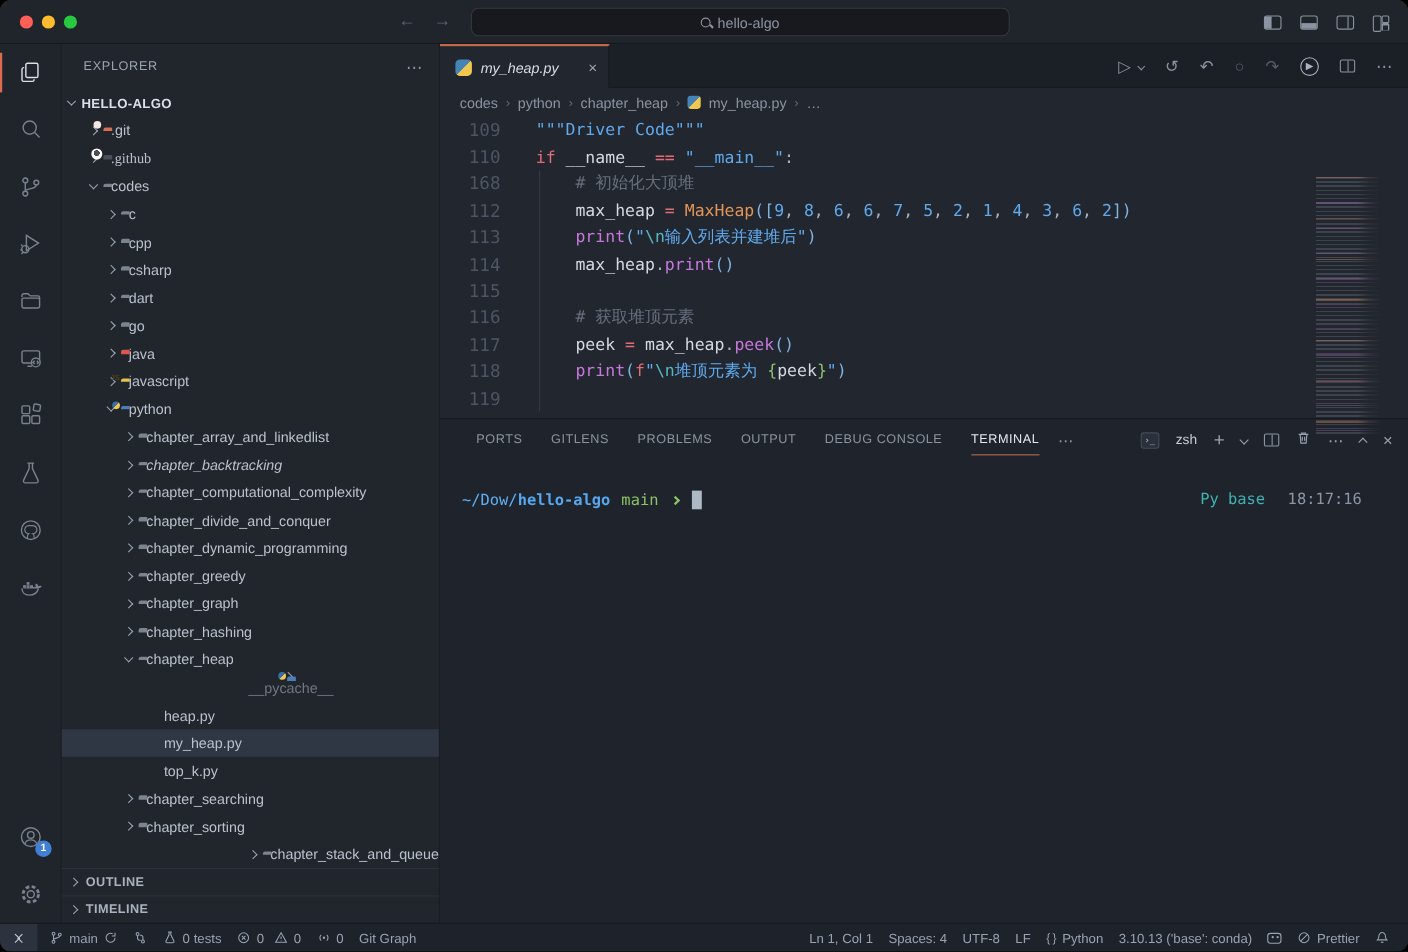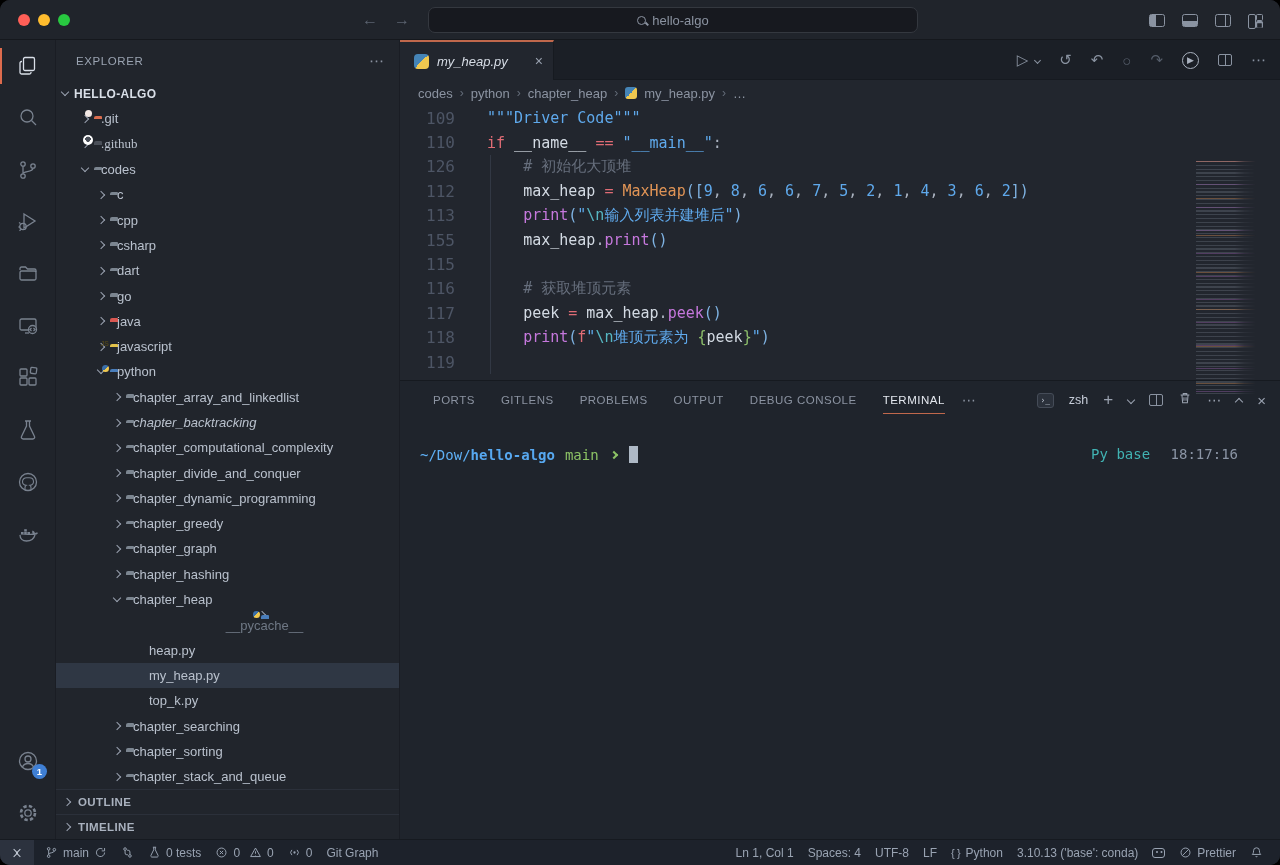--- a/index.html
+++ b/index.html
@@ -395,21 +395,21 @@
           <div class="trow" style="padding-left: 58px;">
             <span class="chev r"></span>
             <span class="ticon"><span class="folder "></span></span>
             <span>chapter_searching</span>
           </div>
           <div class="trow" style="padding-left: 58px;">
             <span class="chev r"></span>
             <span class="ticon"><span class="folder "></span></span>
             <span>chapter_sorting</span>
           </div>
-          <div class="trow" style="padding-left: 58px;">
+          <div class="trow" style="padding-left: 58px; justify-content: flex-end;">
             <span class="chev r"></span>
             <span class="ticon"><span class="folder "></span></span>
             <span>chapter_stack_and_queue</span>
           </div>
         </div>
       <div class="sb-section">
         <span class="chev r"></span>
         <span>OUTLINE</span>
       </div>
       <div class="sb-section">
@@ -448,24 +448,24 @@
         <span class="bc-ico"></span>
         <span>my_heap.py</span>
         <span class="bc-sep">›</span>
         <span>…</span>
       </div>
 
       <div class="codearea" id="codearea">
         <div class="indent-guide"></div>
         <div class="code-line"><span class="gutter">109</span><span class="lcontent"><span class="tok-str">"""Driver Code"""</span></span></div>
           <div class="code-line"><span class="gutter">110</span><span class="lcontent"><span class="tok-kw">if</span><span class="tok-fg"> </span><span class="tok-var">__name__</span><span class="tok-fg"> </span><span class="tok-op">==</span><span class="tok-fg"> </span><span class="tok-str">"__main__"</span><span class="tok-fg">:</span></span></div>
-          <div class="code-line"><span class="gutter">126</span><span class="lcontent"><span class="tok-fg">    </span><span class="tok-com"># 初始化大顶堆</span></span></div>
+          <div class="code-line"><span class="gutter">168</span><span class="lcontent"><span class="tok-fg">    </span><span class="tok-com"># 初始化大顶堆</span></span></div>
           <div class="code-line"><span class="gutter">112</span><span class="lcontent"><span class="tok-fg">    </span><span class="tok-var">max_heap</span><span class="tok-fg"> </span><span class="tok-op">=</span><span class="tok-fg"> </span><span class="tok-cls">MaxHeap</span><span class="tok-br">([</span><span class="tok-num">9</span><span class="tok-fg">, </span><span class="tok-num">8</span><span class="tok-fg">, </span><span class="tok-num">6</span><span class="tok-fg">, </span><span class="tok-num">6</span><span class="tok-fg">, </span><span class="tok-num">7</span><span class="tok-fg">, </span><span class="tok-num">5</span><span class="tok-fg">, </span><span class="tok-num">2</span><span class="tok-fg">, </span><span class="tok-num">1</span><span class="tok-fg">, </span><span class="tok-num">4</span><span class="tok-fg">, </span><span class="tok-num">3</span><span class="tok-fg">, </span><span class="tok-num">6</span><span class="tok-fg">, </span><span class="tok-num">2</span><span class="tok-br">])</span></span></div>
           <div class="code-line"><span class="gutter">113</span><span class="lcontent"><span class="tok-fg">    </span><span class="tok-fn">print</span><span class="tok-br">(</span><span class="tok-str">"</span><span class="tok-esc">\n</span><span class="tok-str">输入列表并建堆后"</span><span class="tok-br">)</span></span></div>
-          <div class="code-line"><span class="gutter">155</span><span class="lcontent"><span class="tok-fg">    </span><span class="tok-var">max_heap</span><span class="tok-fg">.</span><span class="tok-fn">print</span><span class="tok-br">()</span></span></div>
+          <div class="code-line"><span class="gutter">114</span><span class="lcontent"><span class="tok-fg">    </span><span class="tok-var">max_heap</span><span class="tok-fg">.</span><span class="tok-fn">print</span><span class="tok-br">()</span></span></div>
           <div class="code-line"><span class="gutter">115</span><span class="lcontent"></span></div>
           <div class="code-line"><span class="gutter">116</span><span class="lcontent"><span class="tok-fg">    </span><span class="tok-com"># 获取堆顶元素</span></span></div>
           <div class="code-line"><span class="gutter">117</span><span class="lcontent"><span class="tok-fg">    </span><span class="tok-var">peek</span><span class="tok-fg"> </span><span class="tok-op">=</span><span class="tok-fg"> </span><span class="tok-var">max_heap</span><span class="tok-fg">.</span><span class="tok-fn">peek</span><span class="tok-br">()</span></span></div>
           <div class="code-line"><span class="gutter">118</span><span class="lcontent"><span class="tok-fg">    </span><span class="tok-fn">print</span><span class="tok-br">(</span><span class="tok-kw">f</span><span class="tok-str">"</span><span class="tok-esc">\n</span><span class="tok-str">堆顶元素为 </span><span class="tok-brace">{</span><span class="tok-var">peek</span><span class="tok-brace">}</span><span class="tok-str">"</span><span class="tok-br">)</span></span></div>
           <div class="code-line"><span class="gutter">119</span><span class="lcontent"></span></div>
           <div class="minimap"></div>
       </div>
 
       <div class="panel">
         <div class="panel-header">

